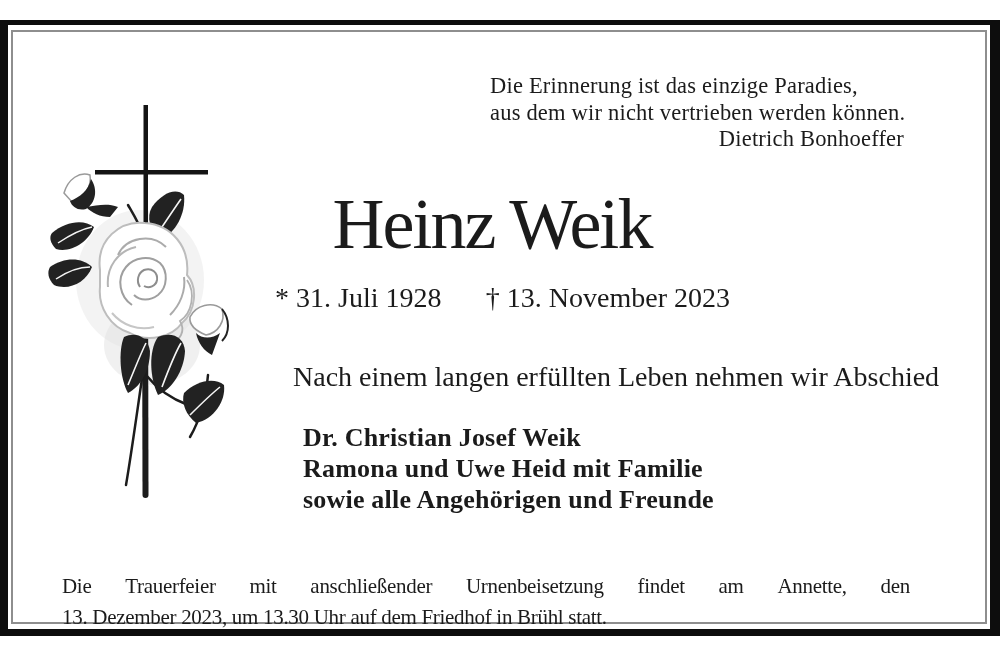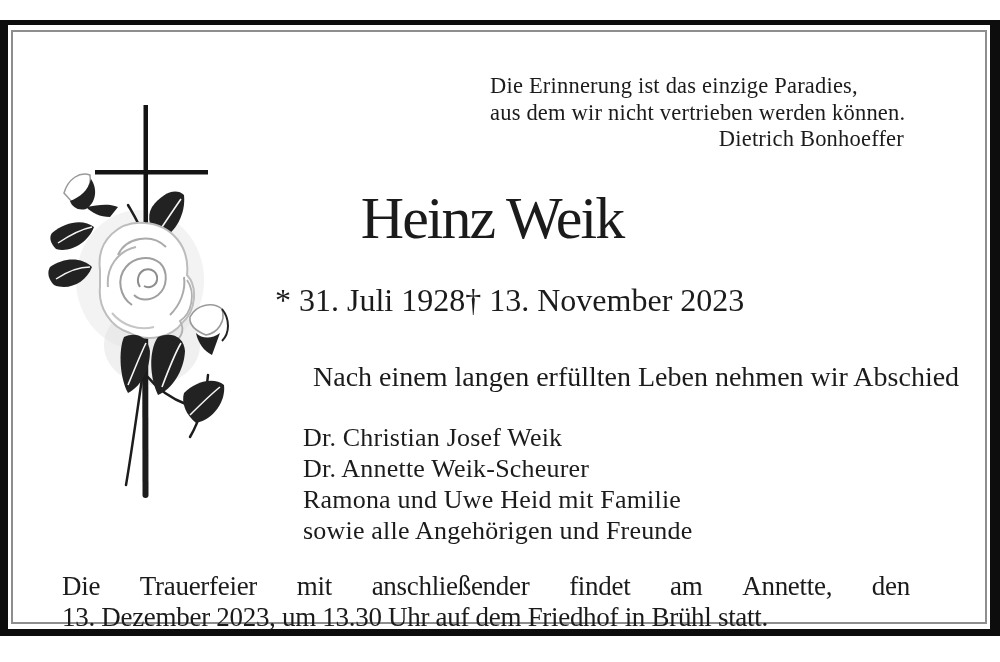--- a/index.html
+++ b/index.html
@@ -46,54 +46,54 @@
     text-align: right;
     padding-right: 26px;
     font-family: Liberation Serif, serif;
   }
   .deceased-name {
     position: absolute;
     left: 0; right: 16px;
     top: 168px;
     margin: 0;
     text-align: center;
-    font-size: 60px;
+    font-size: 72px;
     font-weight: normal;
     letter-spacing: -2px;
     line-height: 1;
     white-space: nowrap;
   }
   .dates-row {
     position: absolute;
     left: 275px; top: 262px;
     width: 455px;
     display: flex;
     justify-content: space-between;
-    font-size: 32px;
+    font-size: 28px;
     white-space: nowrap;
   }
   .farewell-line {
     position: absolute;
-    left: 313px; top: 341px;
+    left: 293px; top: 341px;
     font-size: 28px;
     white-space: nowrap;
   }
   .mourners-list {
     position: absolute;
     left: 303px; top: 402px;
     font-size: 26px;
-    font-weight: normal;
+    font-weight: bold;
     line-height: 31px;
     letter-spacing: 0.2px;
   }
   .announcement {
     position: absolute;
     left: 62px; top: 551px;
     width: 848px;
-    font-size: 27px;
+    font-size: 21px;
     line-height: 30.5px;
     letter-spacing: -0.3px;
   }
   .announcement .justified-line {
     text-align: justify;
     text-align-last: justify;
     white-space: nowrap;
     display: flex;
     justify-content: space-between;
   }
@@ -179,31 +179,31 @@
 
   <div class="dates-row">
     <span>* 31. Juli 1928</span>
     <span>† 13. November 2023</span>
   </div>
 
   <div class="farewell-line">Nach einem langen erfüllten Leben nehmen wir Abschied</div>
 
   <div class="mourners-list">
     <div>Dr. Christian Josef Weik</div>
-    <div>Dr. Annette Weik-Scheurer</div>
     <div>Ramona und Uwe Heid mit Familie</div>
     <div>sowie alle Angehörigen und Freunde</div>
   </div>
 
   <div class="announcement">
     <div class="justified-line">
       <span>Die</span>
       <span>Trauerfeier</span>
       <span>mit</span>
       <span>anschließender</span>
+      <span>Urnenbeisetzung</span>
       <span>findet</span>
       <span>am</span>
       <span>Annette,</span>
       <span>den</span>
     </div>
     <div>13. Dezember 2023, um 13.30 Uhr auf dem Friedhof in Brühl statt.</div>
   </div>
 
 </div>
 

